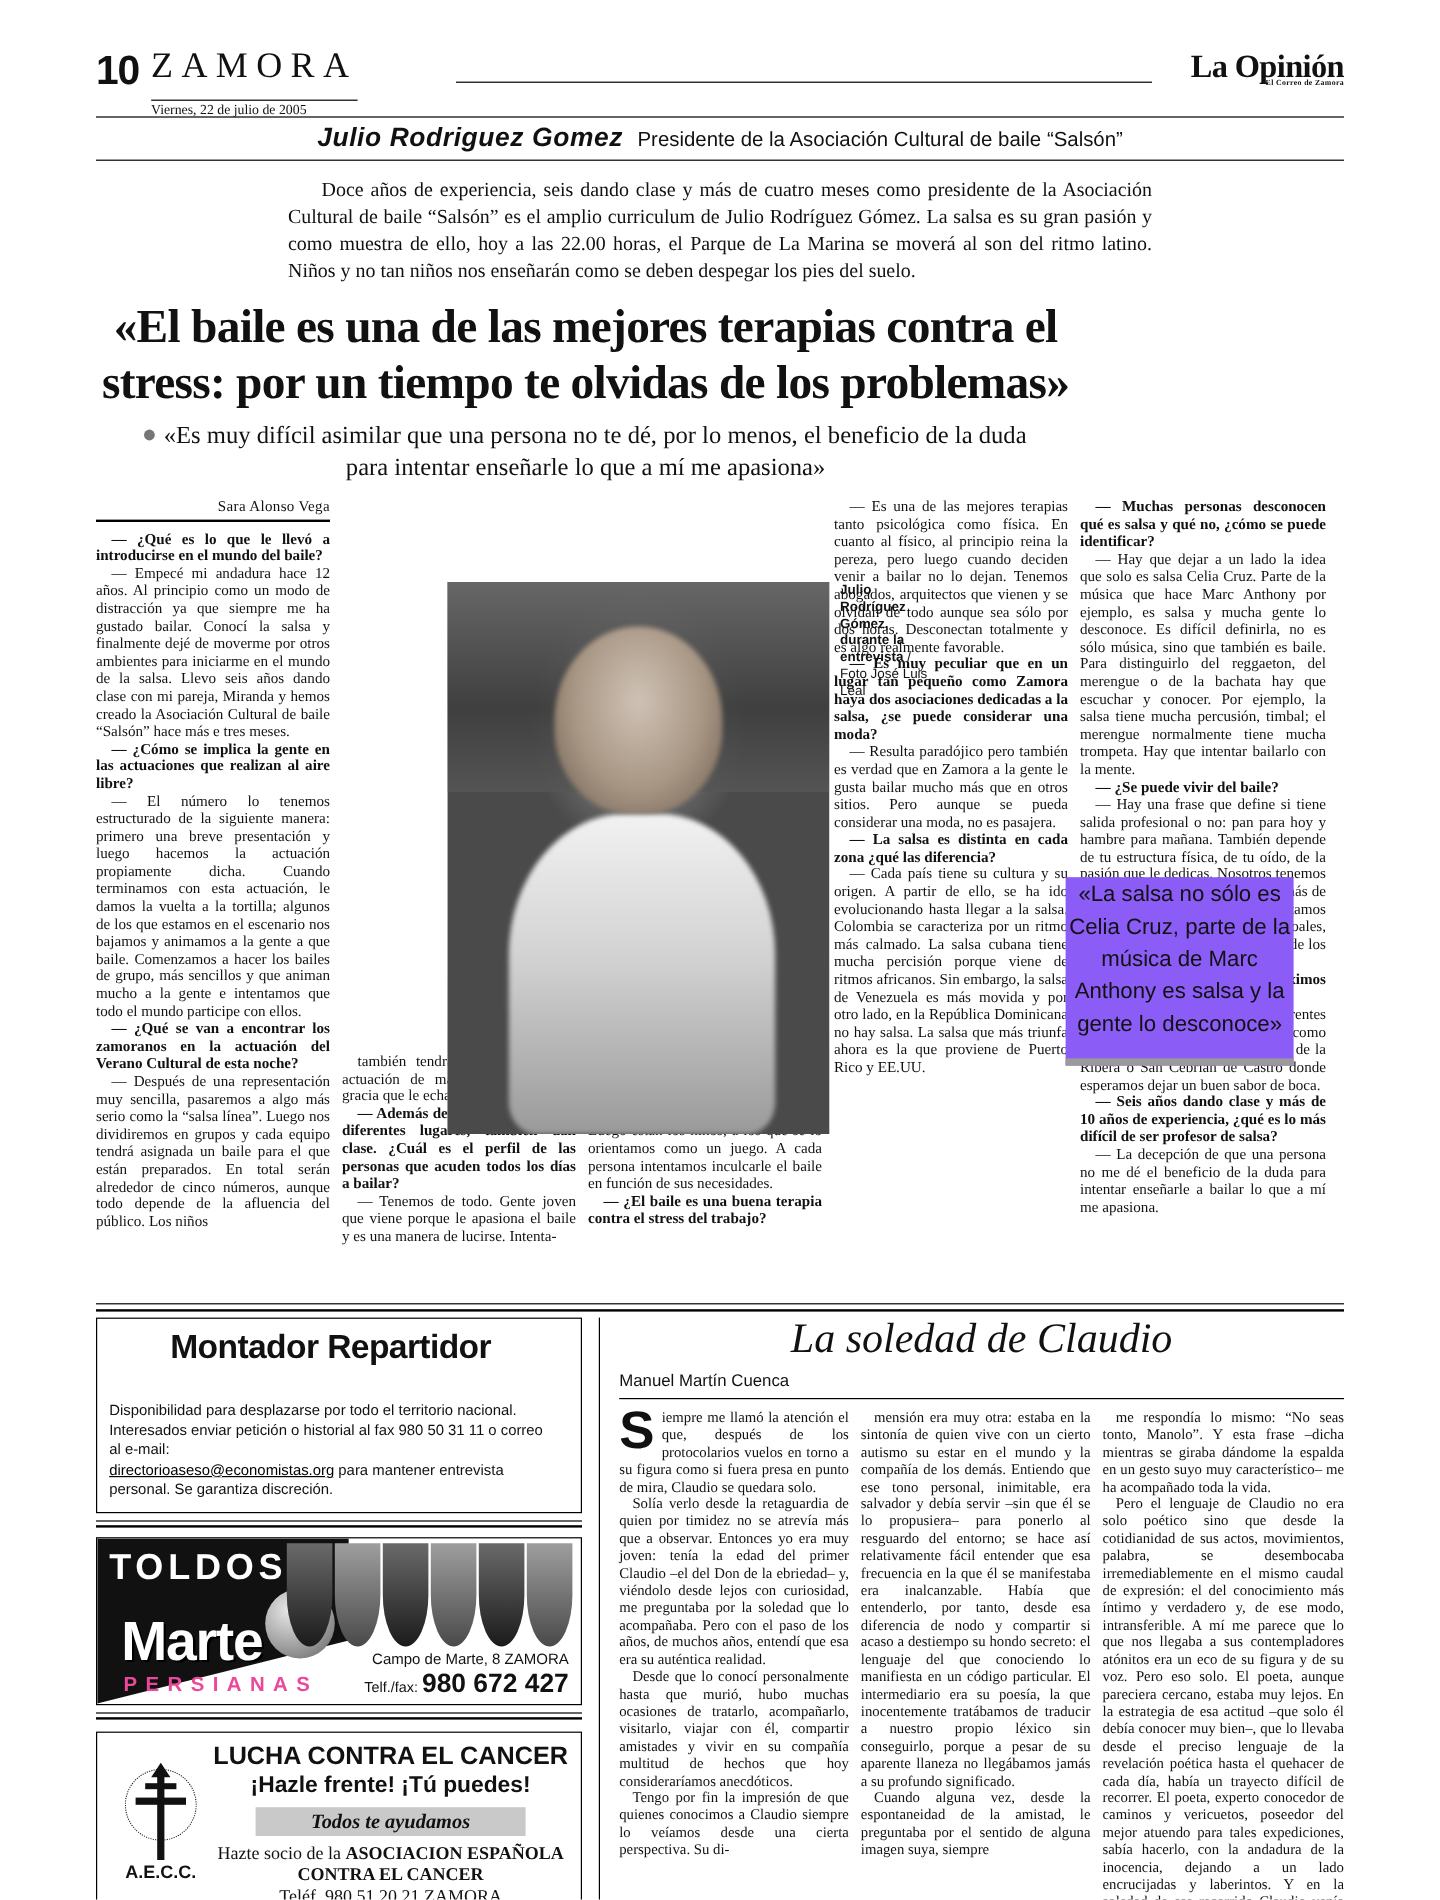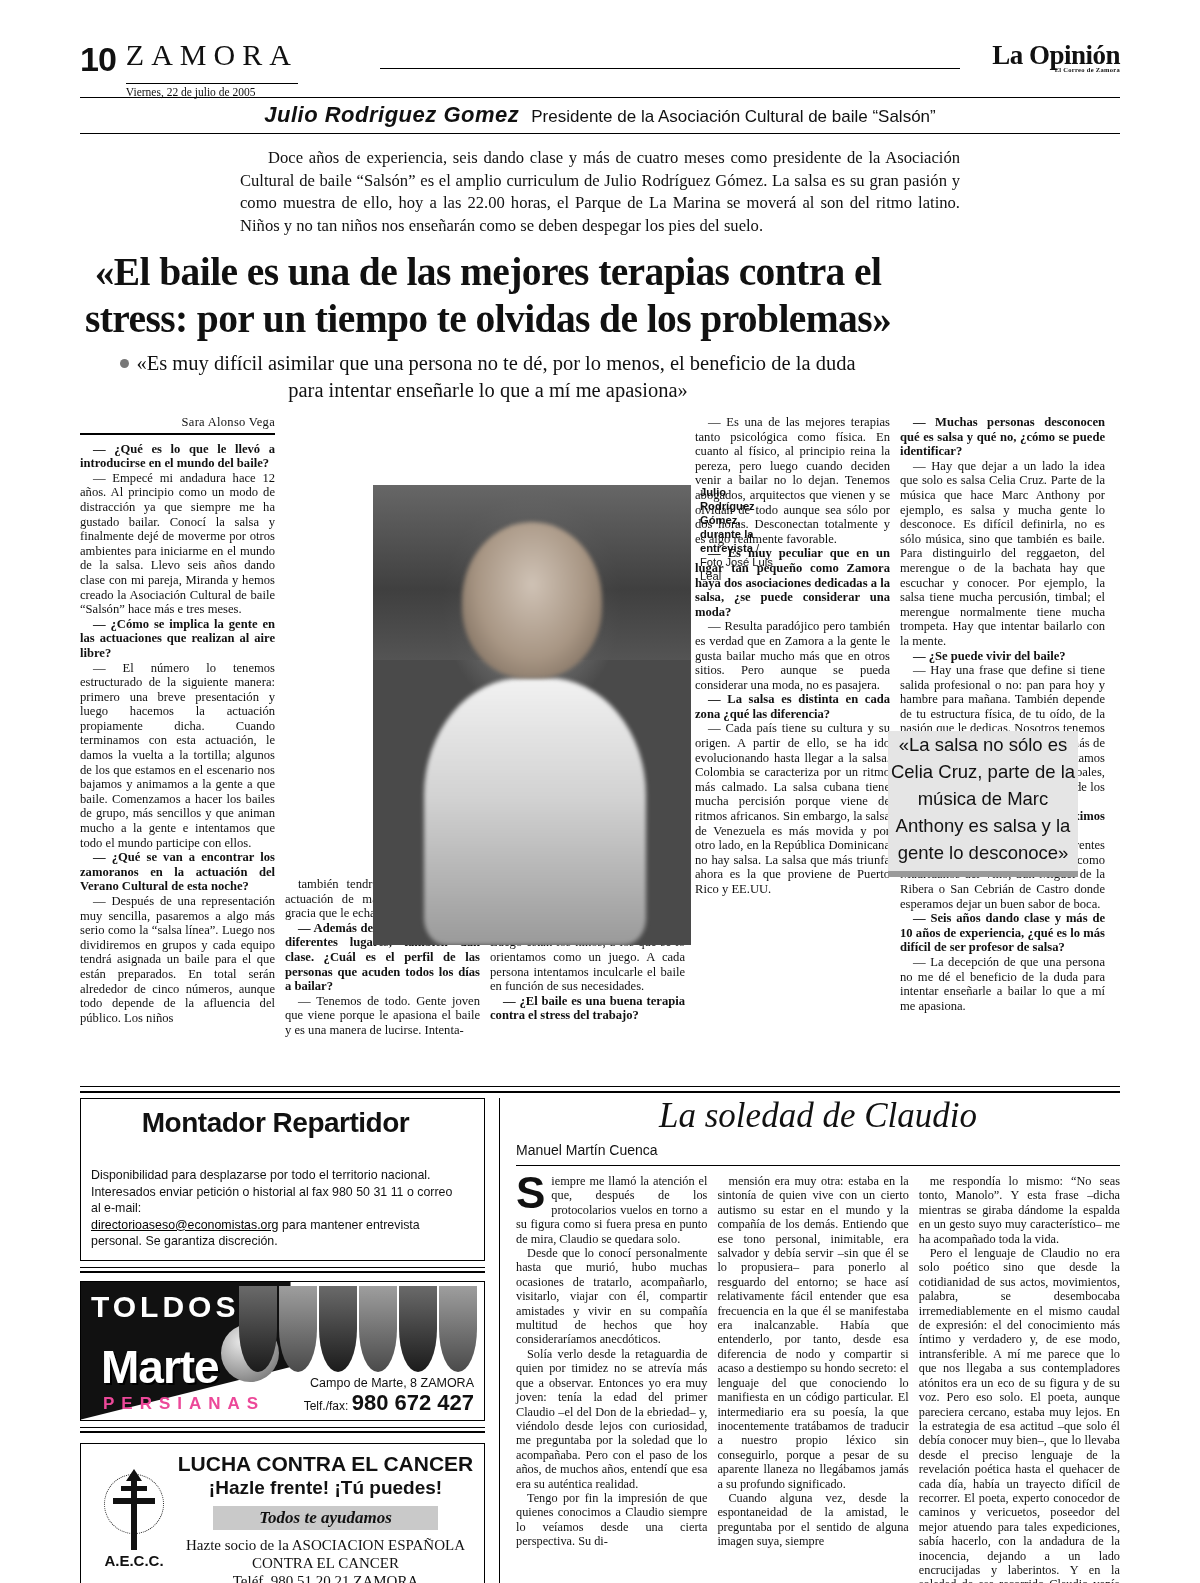--- a/index.html
+++ b/index.html
@@ -141,22 +141,22 @@
     font-family:"Liberation Sans", sans-serif;
     font-size:11.2px; line-height:14px;
   }
   .photo-caption b { font-weight:bold; }
 
   
   .pullquote {
     position:absolute; left:808px; top:693px; width:190px;
     font-family:"Liberation Sans", sans-serif;
     font-size:18.5px; line-height:27px; text-align:center;
-    border-bottom:6px solid #9a9a9a; padding-bottom:5px;
-    background:#e5e5e5;
+    border-bottom:6px solid #9a9a9a; padding-bottom:16px;
+    background:#8b5cf6;
   }
 
   
   .mid-rule { position:absolute; left:80px; right:80px; top:1086px; border-top:1px solid #000; }
   .mid-rule2 { position:absolute; left:80px; right:80px; top:1091px; border-top:2px solid #000; }
 
   
   .bottom { position:absolute; left:80px; top:1098px; width:1040px; display:flex; }
   .bottom-left { width:420px; padding-right:14px; border-right:1px solid #000; }
   .bottom-right { width:620px; padding-left:16px; }
@@ -246,21 +246,21 @@
     letter-spacing:0px; margin-top:2px;
   }
   .aecc-text { flex:1; text-align:center; }
   .aecc-t1 { font-family:"Liberation Sans", sans-serif; font-weight:bold; font-size:21px; }
   .aecc-t2 { font-family:"Liberation Sans", sans-serif; font-weight:bold; font-size:19px; margin-top:1px; }
   .aecc-t3 {
     font-family:"Liberation Serif", serif; font-weight:bold; font-style:italic; font-size:17px;
     background:#c9c9c9; display:block; margin:7px 36px 6px 36px; padding:2px 0;
   }
   .aecc-t4 { font-family:"Liberation Serif", serif; font-size:15px; line-height:18px; }
-  .aecc-t4 b { font-weight:normal; }
+  .aecc-t4 b { font-weight:bold; }
   .aecc-t5 { font-family:"Liberation Serif", serif; font-size:15px; margin-top:1px; }
 
   
   .op-title {
     font-family:"Liberation Serif", serif; font-style:italic;
     font-size:35px; text-align:center; margin-top:-2px; margin-bottom:6px;
   }
   .op-author {
     font-family:Liberation Sans, sans-serif; font-size:14px;
     border-bottom:1.5px solid #000; padding-bottom:7px; margin-bottom:8px;
@@ -440,22 +440,22 @@
 
   </div>
 
   <div class="bottom-right">
     <div class="op-title">La soledad de Claudio</div>
     <div class="op-author">Manuel Martín Cuenca</div>
     <div class="op-cols">
       <div class="op-col">
         <p><span class="dropcap">S</span><span>iempre me llamó la atención el que, después de los protocolarios vuelos en torno a su figura como si fuera presa en punto de mira, Claudio se quedara solo.</span></p>
         <div>
+            <p style="text-indent: 11px;">Solía verlo desde la retaguardia de quien por timidez no se atrevía más que a observar. Entonces yo era muy joven: tenía la edad del primer Claudio –el del Don de la ebriedad– y, viéndolo desde lejos con curiosidad, me preguntaba por la soledad que lo acompañaba. Pero con el paso de los años, de muchos años, entendí que esa era su auténtica realidad.</p>
             <p style="text-indent: 11px;">Desde que lo conocí personalmente hasta que murió, hubo muchas ocasiones de tratarlo, acompañarlo, visitarlo, viajar con él, compartir amistades y vivir en su compañía multitud de hechos que hoy consideraríamos anecdóticos.</p>
-            <p style="text-indent: 11px;">Solía verlo desde la retaguardia de quien por timidez no se atrevía más que a observar. Entonces yo era muy joven: tenía la edad del primer Claudio –el del Don de la ebriedad– y, viéndolo desde lejos con curiosidad, me preguntaba por la soledad que lo acompañaba. Pero con el paso de los años, de muchos años, entendí que esa era su auténtica realidad.</p>
             <p style="text-indent: 11px;">Tengo por fin la impresión de que quienes conocimos a Claudio siempre lo veíamos desde una cierta perspectiva. Su di-</p>
           </div>
       </div>
       <div class="op-col">
         <div>
             <p style="text-indent: 11px;">mensión era muy otra: estaba en la sintonía de quien vive con un cierto autismo su estar en el mundo y la compañía de los demás. Entiendo que ese tono personal, inimitable, era salvador y debía servir –sin que él se lo propusiera– para ponerlo al resguardo del entorno; se hace así relativamente fácil entender que esa frecuencia en la que él se manifestaba era inalcanzable. Había que entenderlo, por tanto, desde esa diferencia de nodo y compartir si acaso a destiempo su hondo secreto: el lenguaje del que conociendo lo manifiesta en un código particular. El intermediario era su poesía, la que inocentemente tratábamos de traducir a nuestro propio léxico sin conseguirlo, porque a pesar de su aparente llaneza no llegábamos jamás a su profundo significado.</p>
             <p style="text-indent: 11px;">Cuando alguna vez, desde la espontaneidad de la amistad, le preguntaba por el sentido de alguna imagen suya, siempre</p>
           </div>
       </div>
       <div class="op-col">

